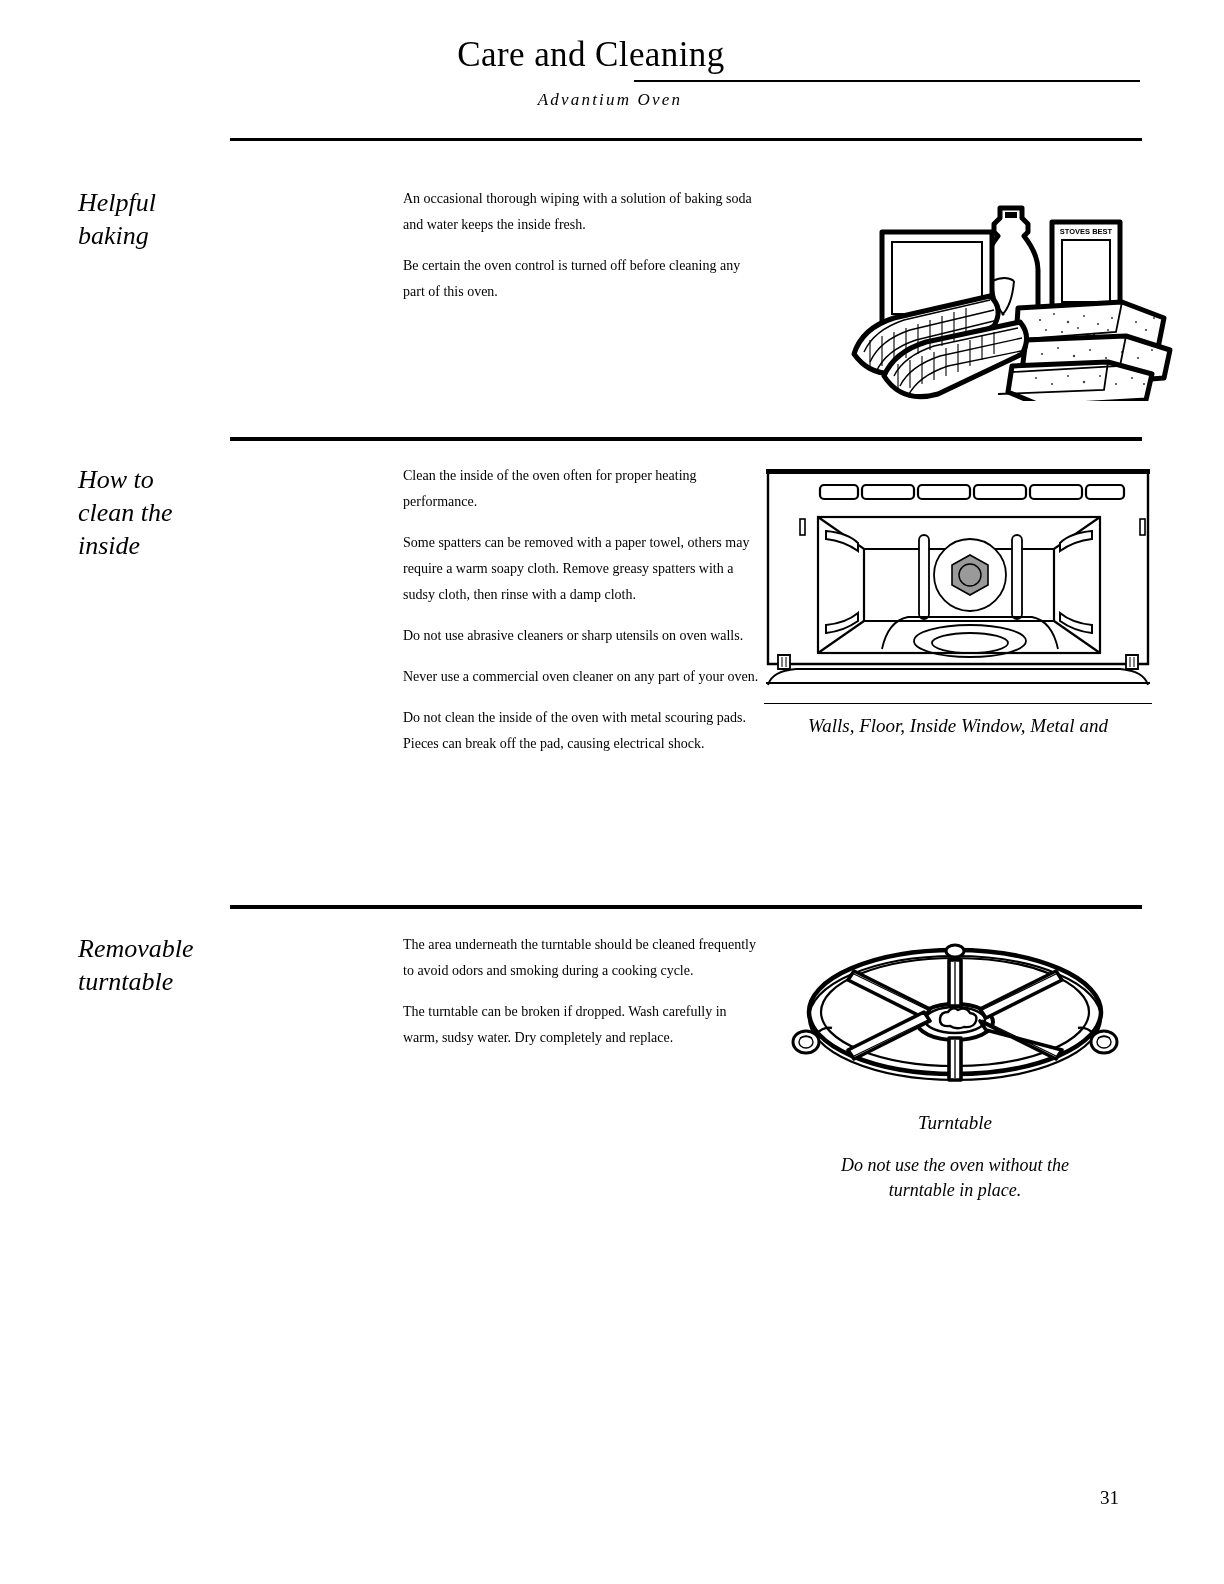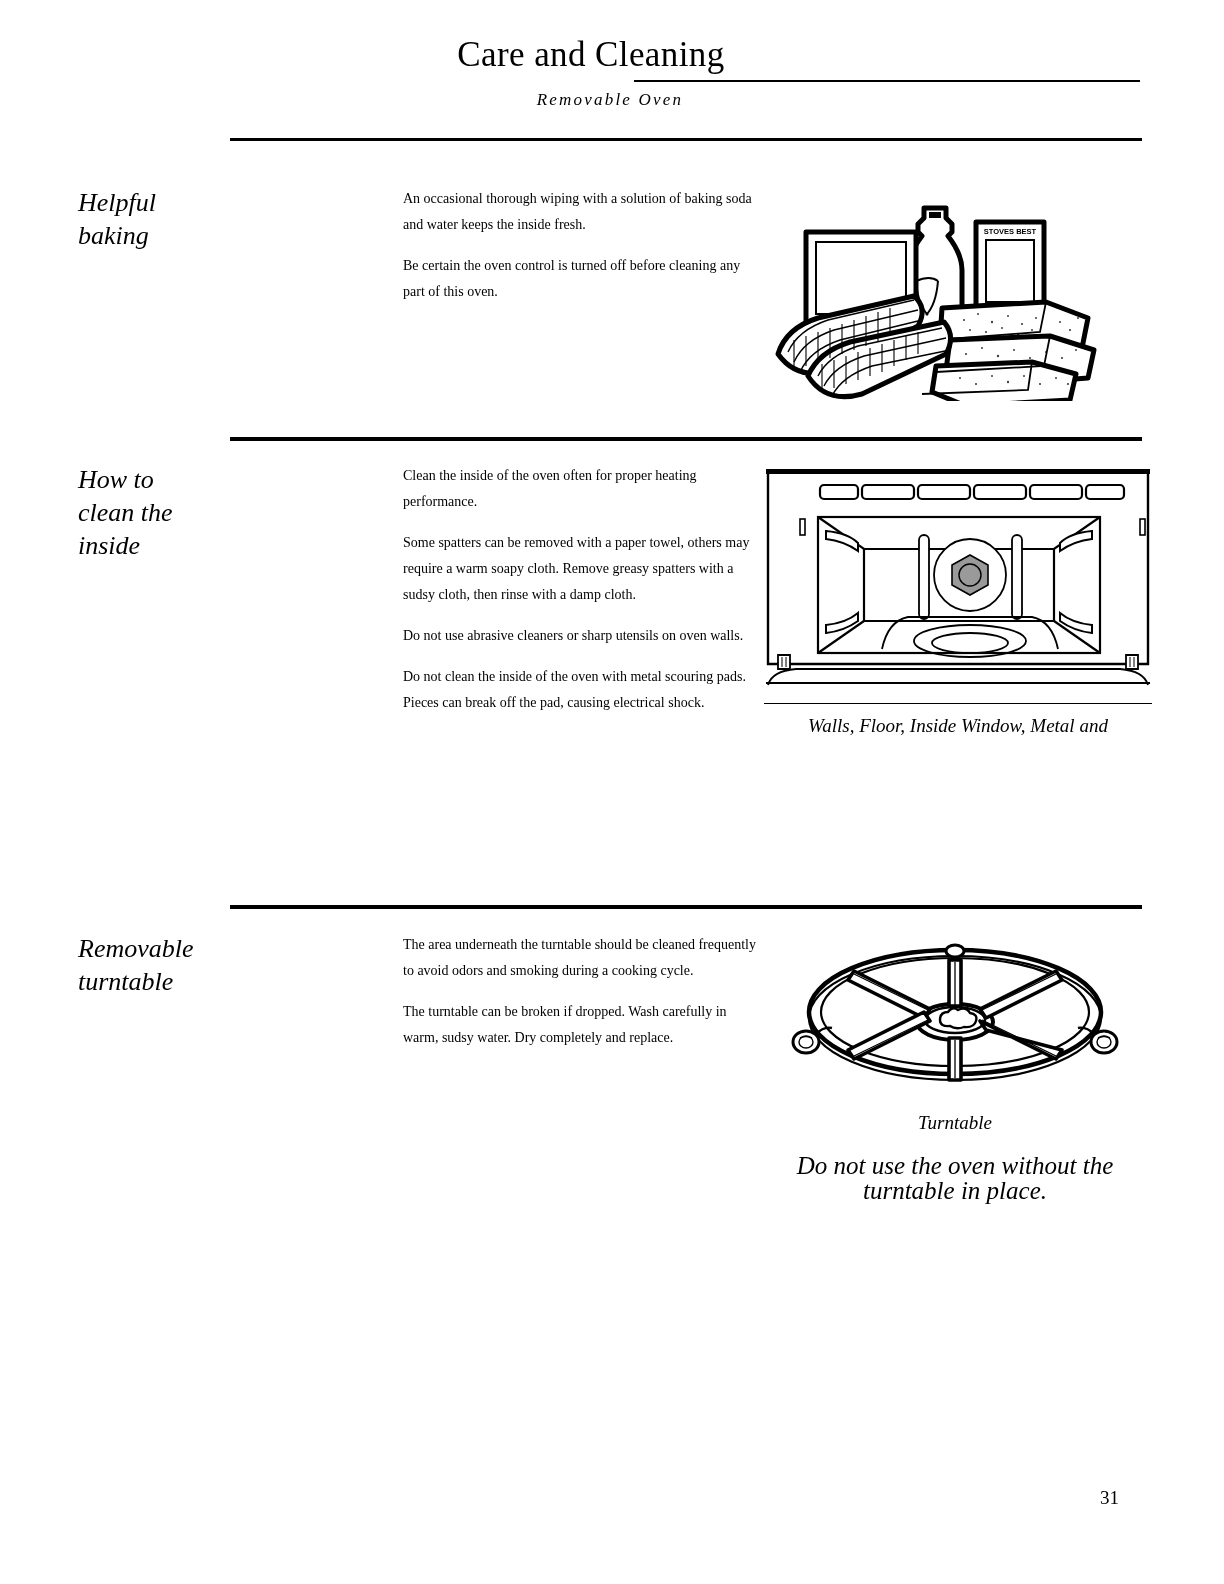--- a/index.html
+++ b/index.html
@@ -95,21 +95,21 @@
     position: absolute;
   }
 
   .fig-caption {
     text-align: center;
     font-style: italic;
     font-size: 19px;
     line-height: 25px;
   }
   .fig-caption.small {
-    font-size: 25px;
+    font-size: 18px;
   }
   .caption-rule {
     border-top: 1.6px solid #000;
     margin-bottom: 9px;
   }
 
   
   .page-number {
     position: absolute;
     left: 1100px;
@@ -120,37 +120,37 @@
   svg { display: block; }
 </style>
 </head>
 <body>
 
 <div class="page">
 
   <div class="header">
     <div class="header-title">Care and Cleaning</div>
     <div class="header-rule"></div>
-    <div class="header-sub">Removable Oven</div>
+    <div class="header-sub">Advantium Oven</div>
   </div>
   <div class="top-rule"></div>
 
   <div class="section" style="top:186px;">
 
     <div class="sec-title">
       <div>Helpful</div>
       <div>baking</div>
     </div>
 
     <div class="sec-body">
       <p>An occasional thorough wiping with a solution of baking soda and water keeps the inside fresh.</p>
       <p class="bold">Be certain the oven control is turned off before cleaning any part of this oven.</p>
     </div>
 
-    <div class="sec-figure" style="left:686px; top:0px;text-align:center;">
+    <div class="sec-figure" style="left:762px; top:0px;text-align:center;">
       <svg width="340" height="215" viewBox="0 0 340 215">
         <g fill="#fff" stroke="#000" stroke-width="5" stroke-linejoin="round">
 
           <path d="M160 22 h22 v10 l6 6 v8 l-4 4 q14 18 14 34 v60 h-54 v-60 q0 -16 14 -34 l-4 -4 v-8 l6 -6 z"></path>
 
           <path d="M42 46 h110 v98 h-110 z"></path>
 
           <path d="M212 36 h68 v106 h-68 z"></path>
         </g>
 
@@ -257,20 +257,21 @@
     <div class="sec-title">
       <div>How to</div>
       <div>clean the</div>
       <div>inside</div>
     </div>
 
     <div class="sec-body">
       <p>Clean the inside of the oven often for proper heating performance.</p>
       <p>Some spatters can be removed with a paper towel, others may require a warm soapy cloth. Remove greasy spatters with a sudsy cloth, then rinse with a damp cloth.</p>
       <p>Do not use abrasive cleaners or sharp utensils on oven walls.</p>
+      <p class="bold">Never use a commercial oven cleaner on any part of your oven.</p>
       <p>Do not clean the inside of the oven with metal scouring pads. Pieces can break off the pad, causing electrical shock.</p>
     </div>
 
     <div class="sec-figure" style="left:686px; top:0px; width:388px;">
       <svg width="388" height="226" viewBox="0 0 388 226">
 
         <rect x="2" y="6" width="384" height="5" fill="#000"></rect>
 
         <g fill="none" stroke="#000" stroke-width="2.4">
           <path d="M4 11 v190 h380 v-190"></path>

